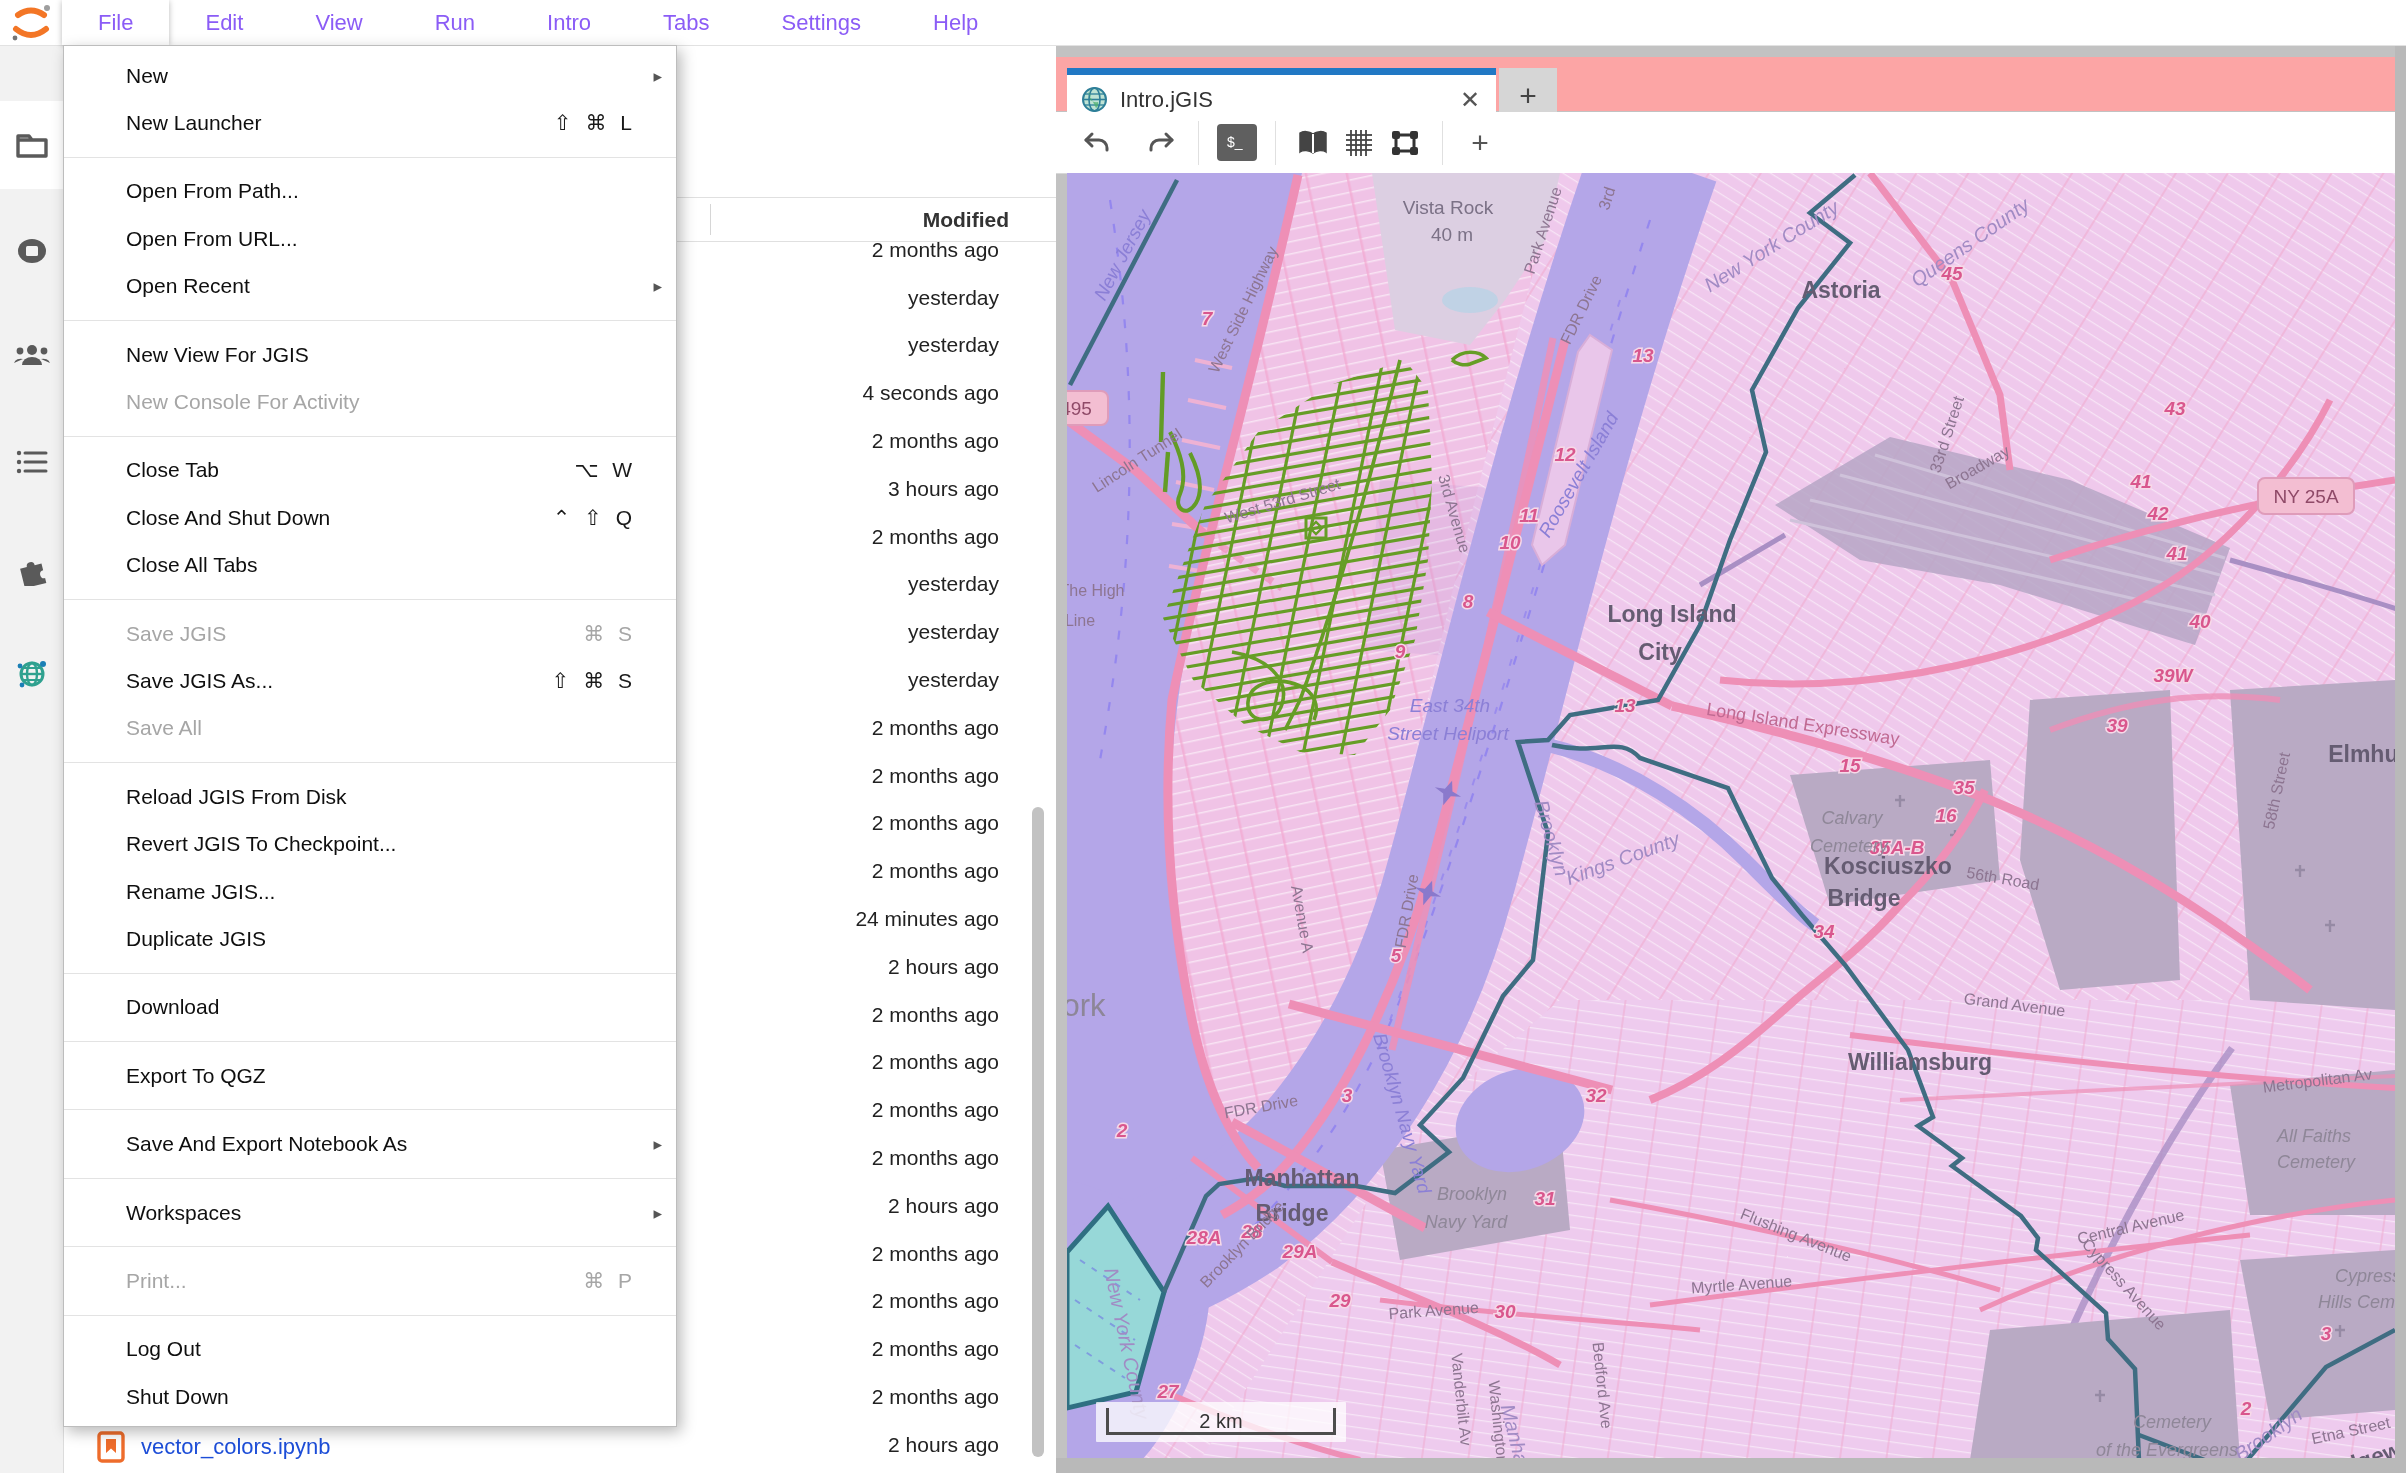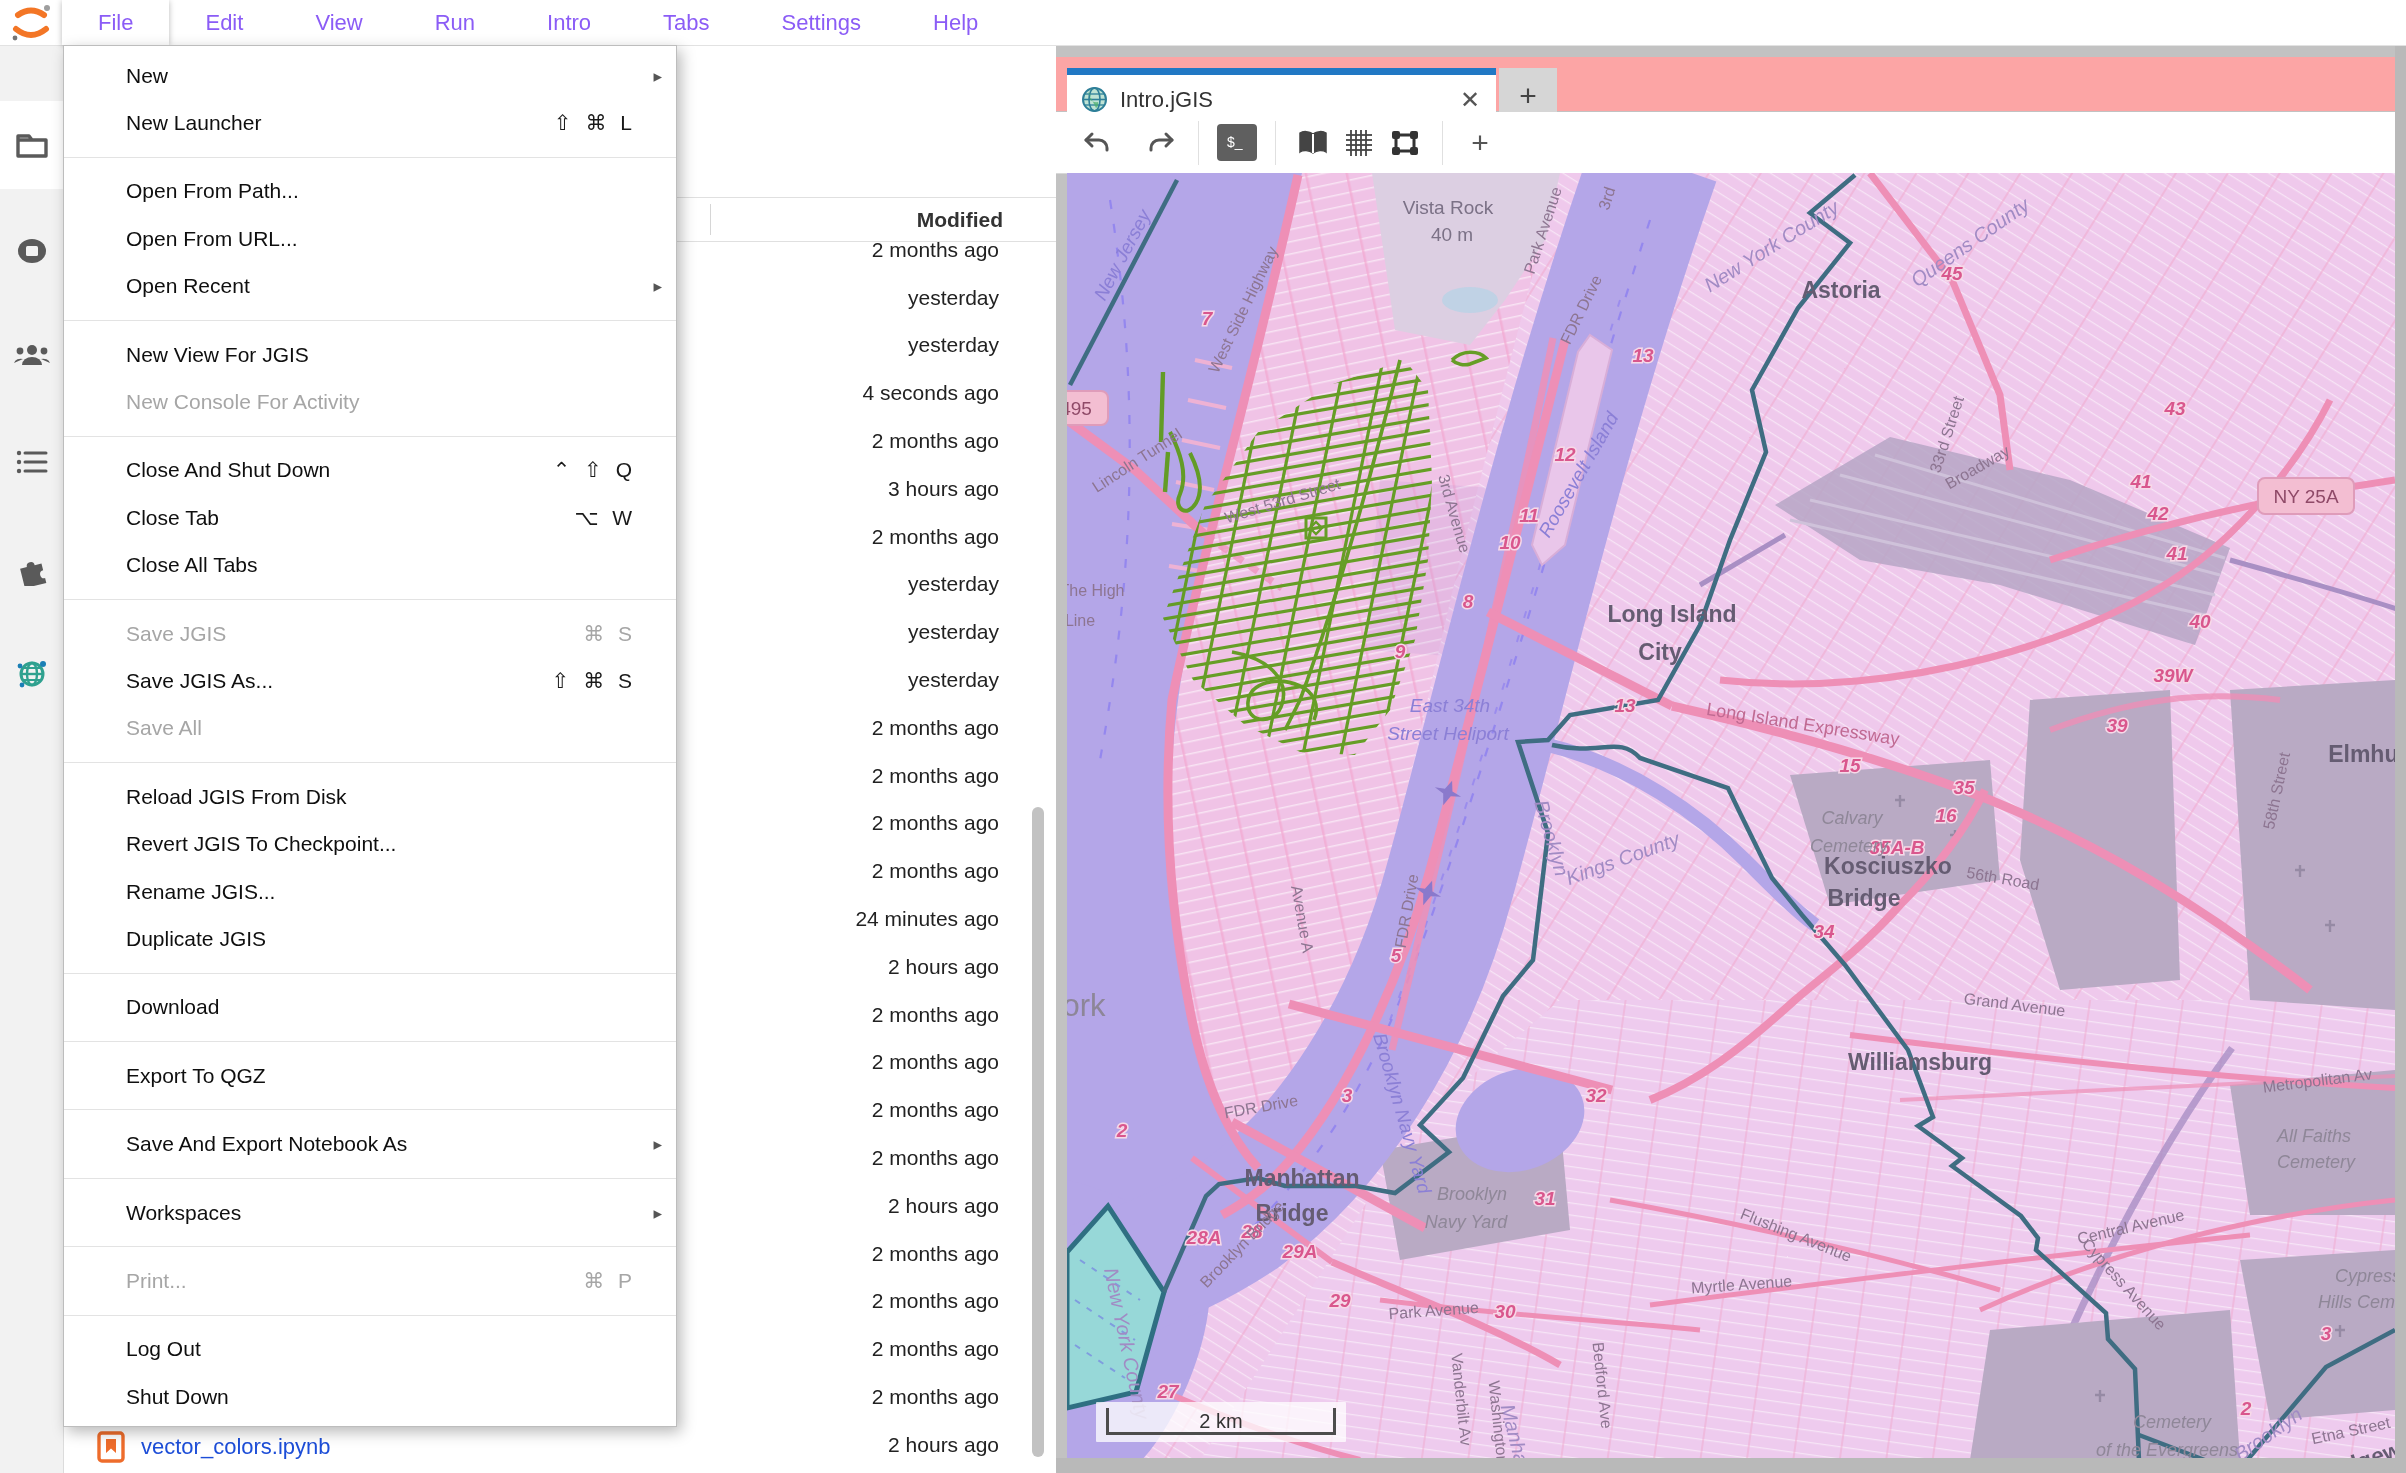--- a/index.html
+++ b/index.html
@@ -13,21 +13,21 @@
   .mb-item.active{background:#fff;box-shadow:0 1px 6px rgba(0,0,0,.28);position:relative;z-index:45;}
   
   #sidebar{position:absolute;left:0;top:45px;width:63px;height:1428px;background:#f2f2f2;
            border-right:1px solid #dcdcdc;z-index:5;}
   .sb-icon{position:absolute;left:0;width:63px;height:88px;display:flex;align-items:center;justify-content:center;}
   .sb-icon.active{background:#ffffff;}
   
   #filebrowser{position:absolute;left:63px;top:45px;width:993px;height:1428px;background:#fff;z-index:1;}
   #fb-header{position:absolute;left:0;top:152px;width:993px;height:43px;border-top:1px solid #e0e0e0;
              border-bottom:1px solid #e0e0e0;}
-  #fb-header .hdr-label{position:absolute;right:53px;top:0;height:43px;display:flex;align-items:center;
+  #fb-header .hdr-label{position:absolute;right:47px;top:0;height:43px;display:flex;align-items:center;
              font-size:21px;font-weight:bold;color:#333;}
   #fb-col-divider{position:absolute;left:647px;top:6px;width:1px;height:31px;background:#d6d6d6;}
   #fb-times{position:absolute;left:0;top:181px;width:993px;}
   .fb-row{height:47.8px;display:flex;align-items:center;justify-content:flex-end;padding-right:57px;
           font-size:21px;color:#222;}
   #fb-scrollthumb{position:absolute;left:969px;top:762px;width:12px;height:650px;border-radius:6px;background:#c2c2c2;}
   #fb-lastrow{position:absolute;left:0;top:1378px;width:993px;height:48px;display:flex;align-items:center;}
   #fb-lastrow .fname{margin-left:16px;font-size:22px;color:#1d4ed8;}
   #fb-sliver{position:absolute;left:34px;top:1360px;width:16px;height:10px;}
   
@@ -613,26 +613,26 @@
       </div>
       <div class="msep"></div>
       <div class="mi">
         <span class="mi-label">New View For JGIS</span>
       </div>
       <div class="mi disabled">
         <span class="mi-label">New Console For Activity</span>
       </div>
       <div class="msep"></div>
       <div class="mi">
+        <span class="mi-label">Close Tab</span>
+        <span class="mi-sc">⌥ W</span>
+      </div>
+      <div class="mi">
         <span class="mi-label">Close And Shut Down</span>
         <span class="mi-sc">⌃ ⇧ Q</span>
-      </div>
-      <div class="mi">
-        <span class="mi-label">Close Tab</span>
-        <span class="mi-sc">⌥ W</span>
       </div>
       <div class="mi">
         <span class="mi-label">Close All Tabs</span>
       </div>
       <div class="msep"></div>
       <div class="mi disabled">
         <span class="mi-label">Save JGIS</span>
         <span class="mi-sc">⌘ S</span>
       </div>
       <div class="mi">

